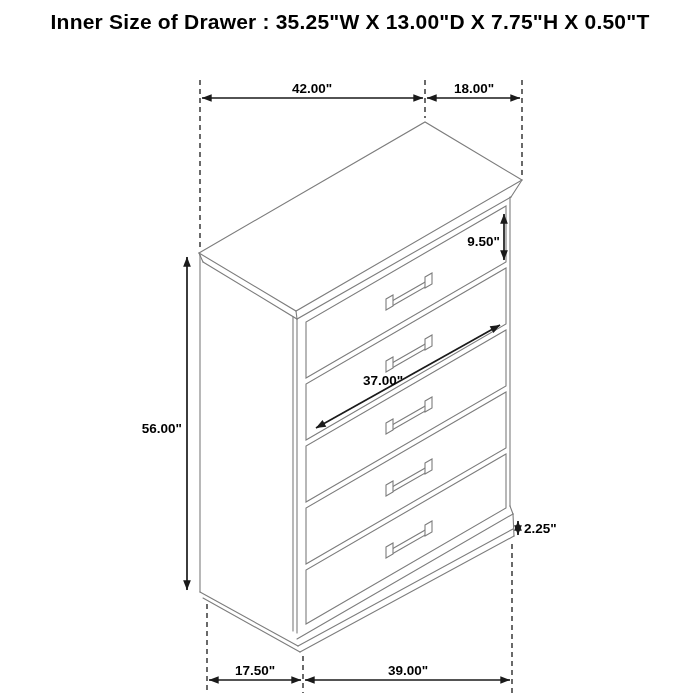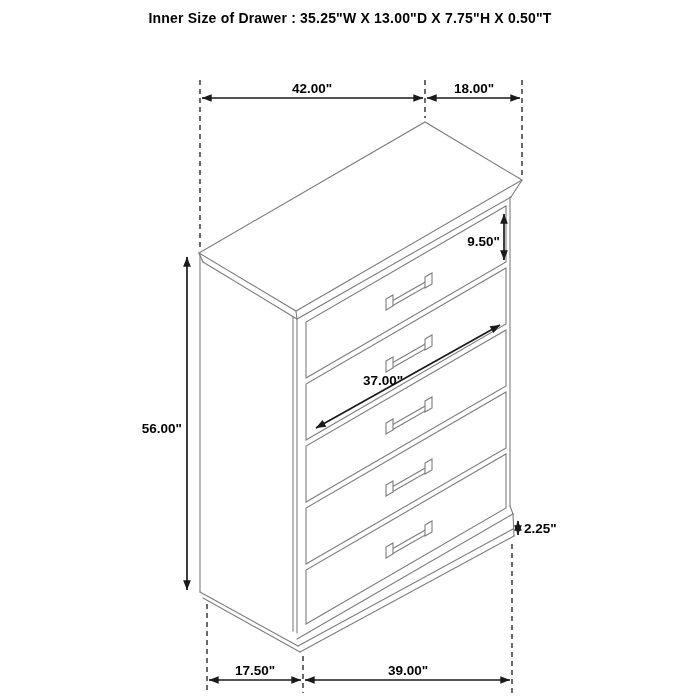--- a/index.html
+++ b/index.html
@@ -7,21 +7,21 @@
     position:relative;
     width:700px;height:700px;
     background:#ffffff;
     font-family:"Liberation Sans", sans-serif;
     overflow:hidden;
   }
   .title{
     position:absolute;
     top:10px;left:0;width:700px;
     text-align:center;
-    font-size:14px;
+    font-size:21px;
     font-weight:bold;
     color:#000000;
     letter-spacing:0.2px;
   }
   svg{position:absolute;top:0;left:0;}
   .furn{stroke:#7d7d7d;stroke-width:1.1;fill:none;stroke-linecap:round;}
   .furn-face{stroke:#7d7d7d;stroke-width:1.1;fill:#ffffff;}
   .dim{stroke:#1a1a1a;stroke-width:1.7;fill:none;}
   .dimdash{stroke:#2b2b2b;stroke-width:1.4;fill:none;stroke-dasharray:5 4;}
   .dimtext{

